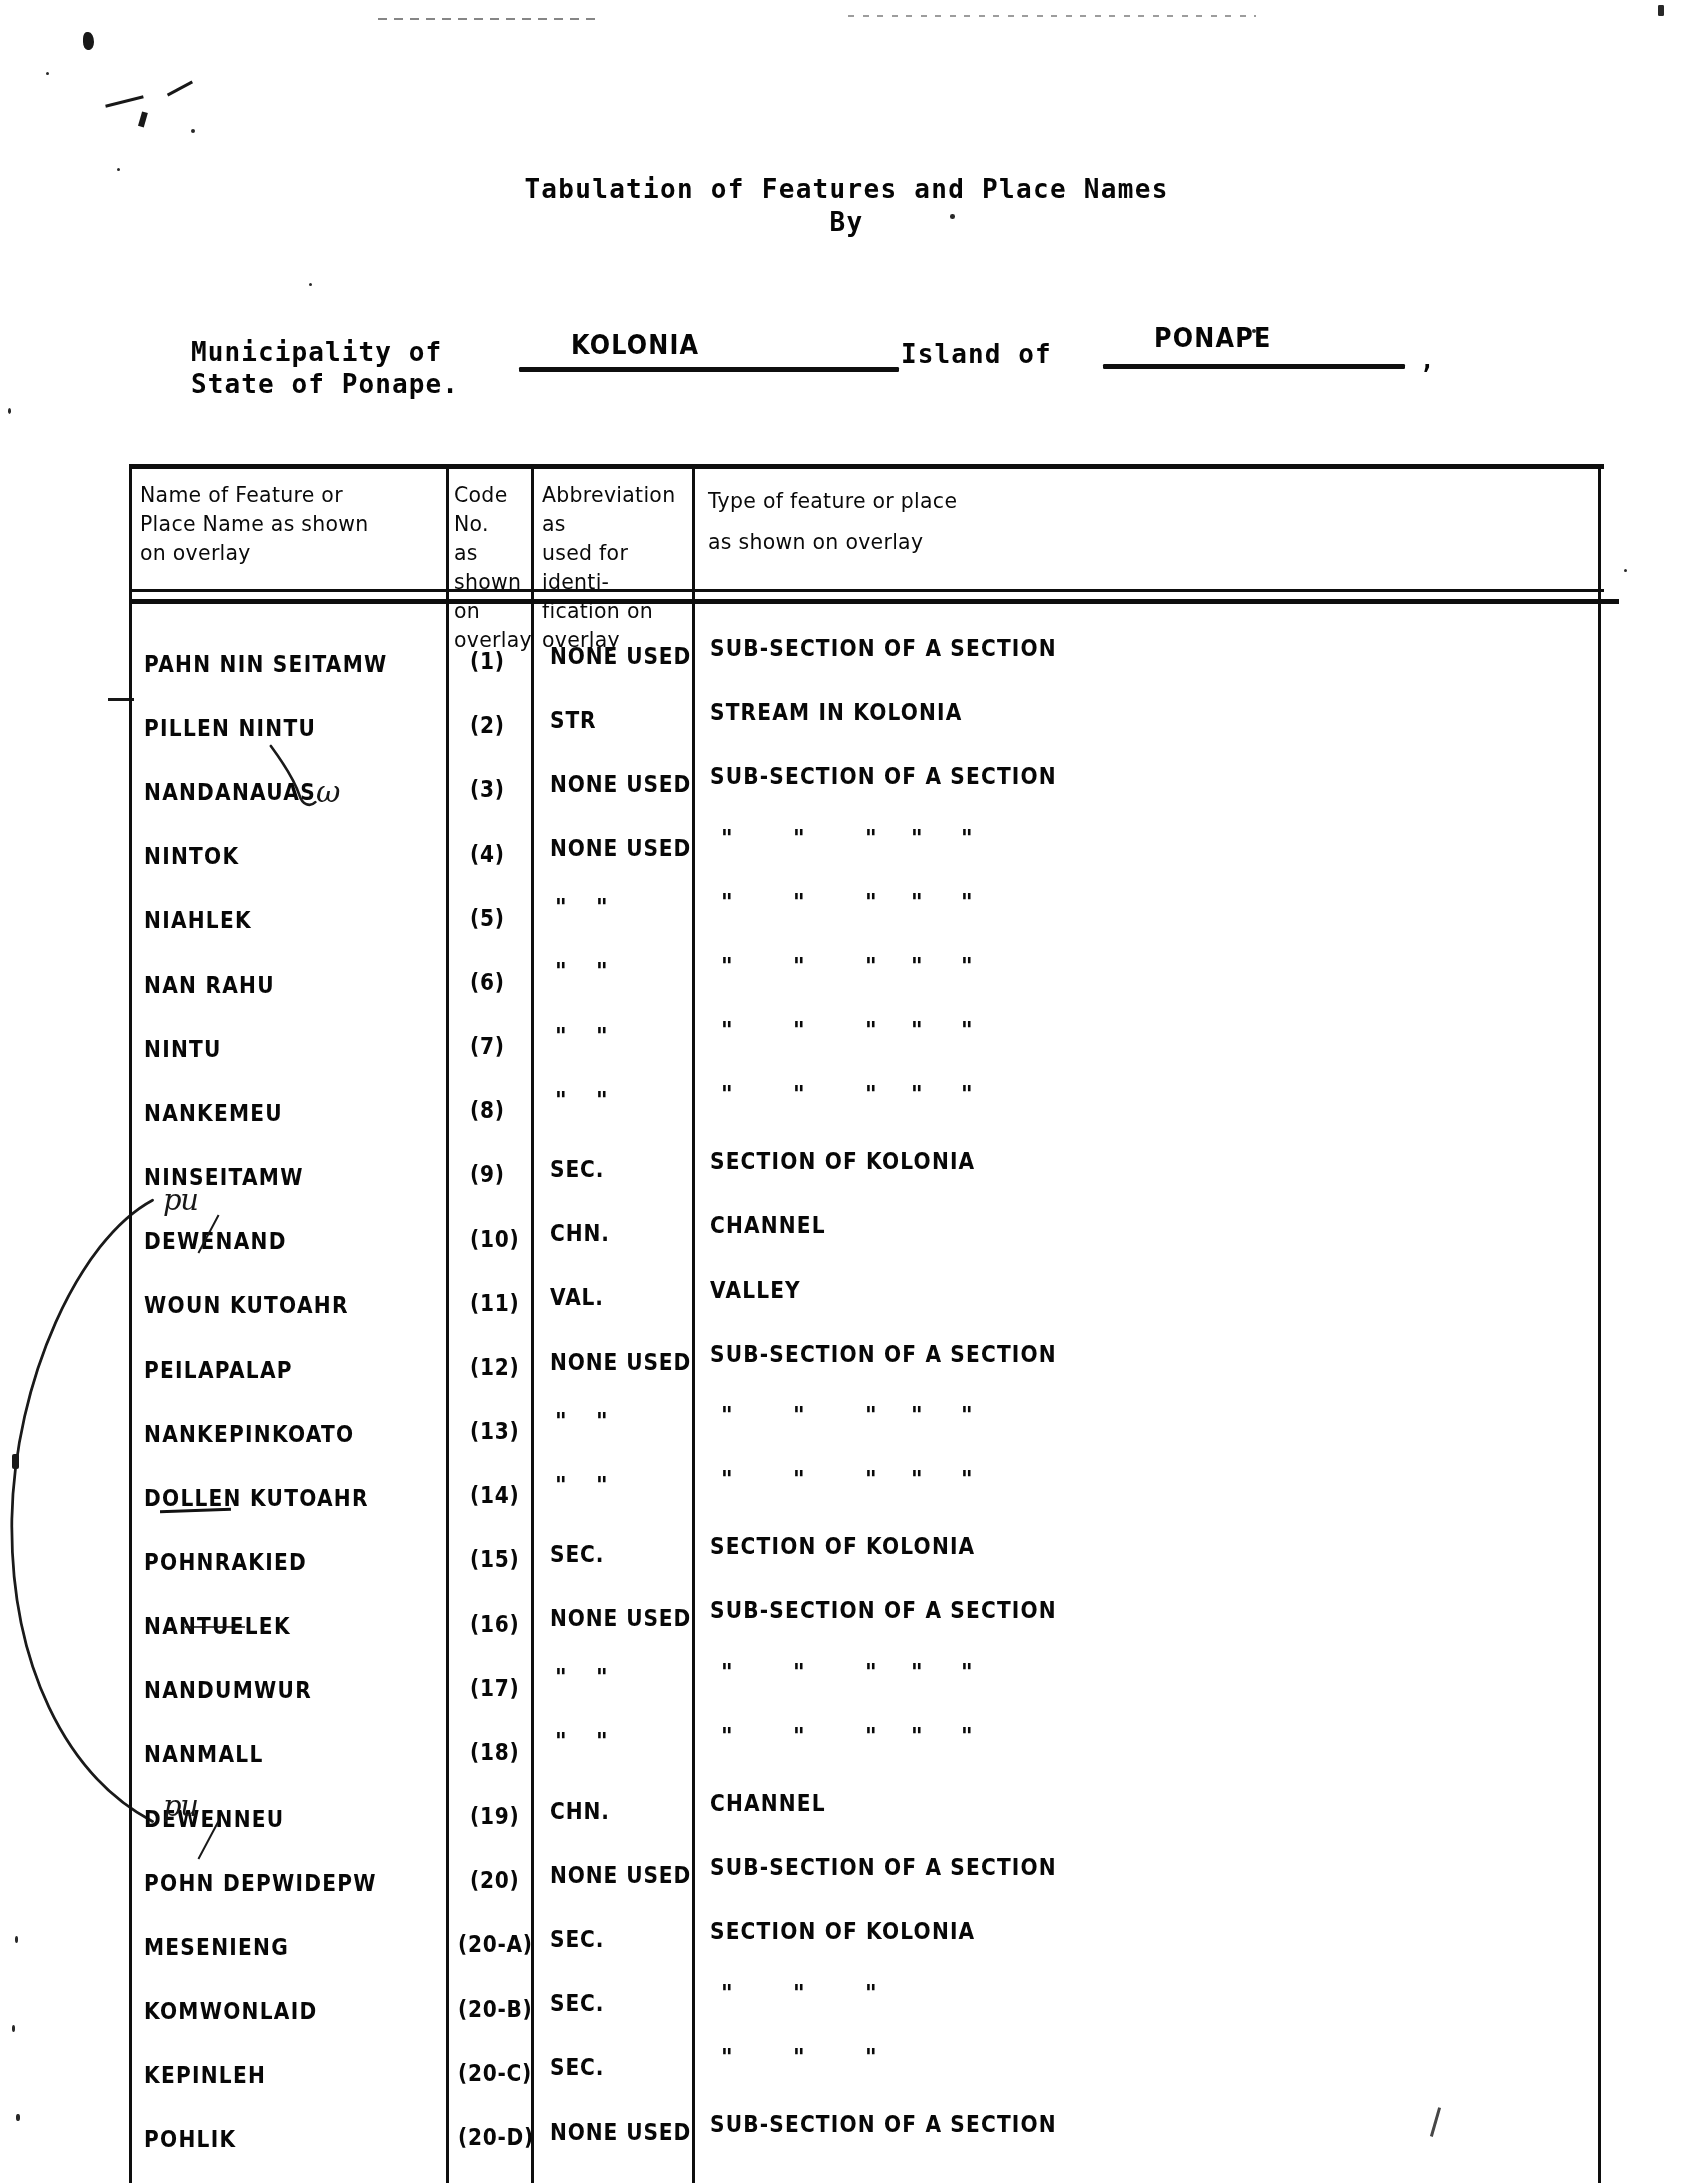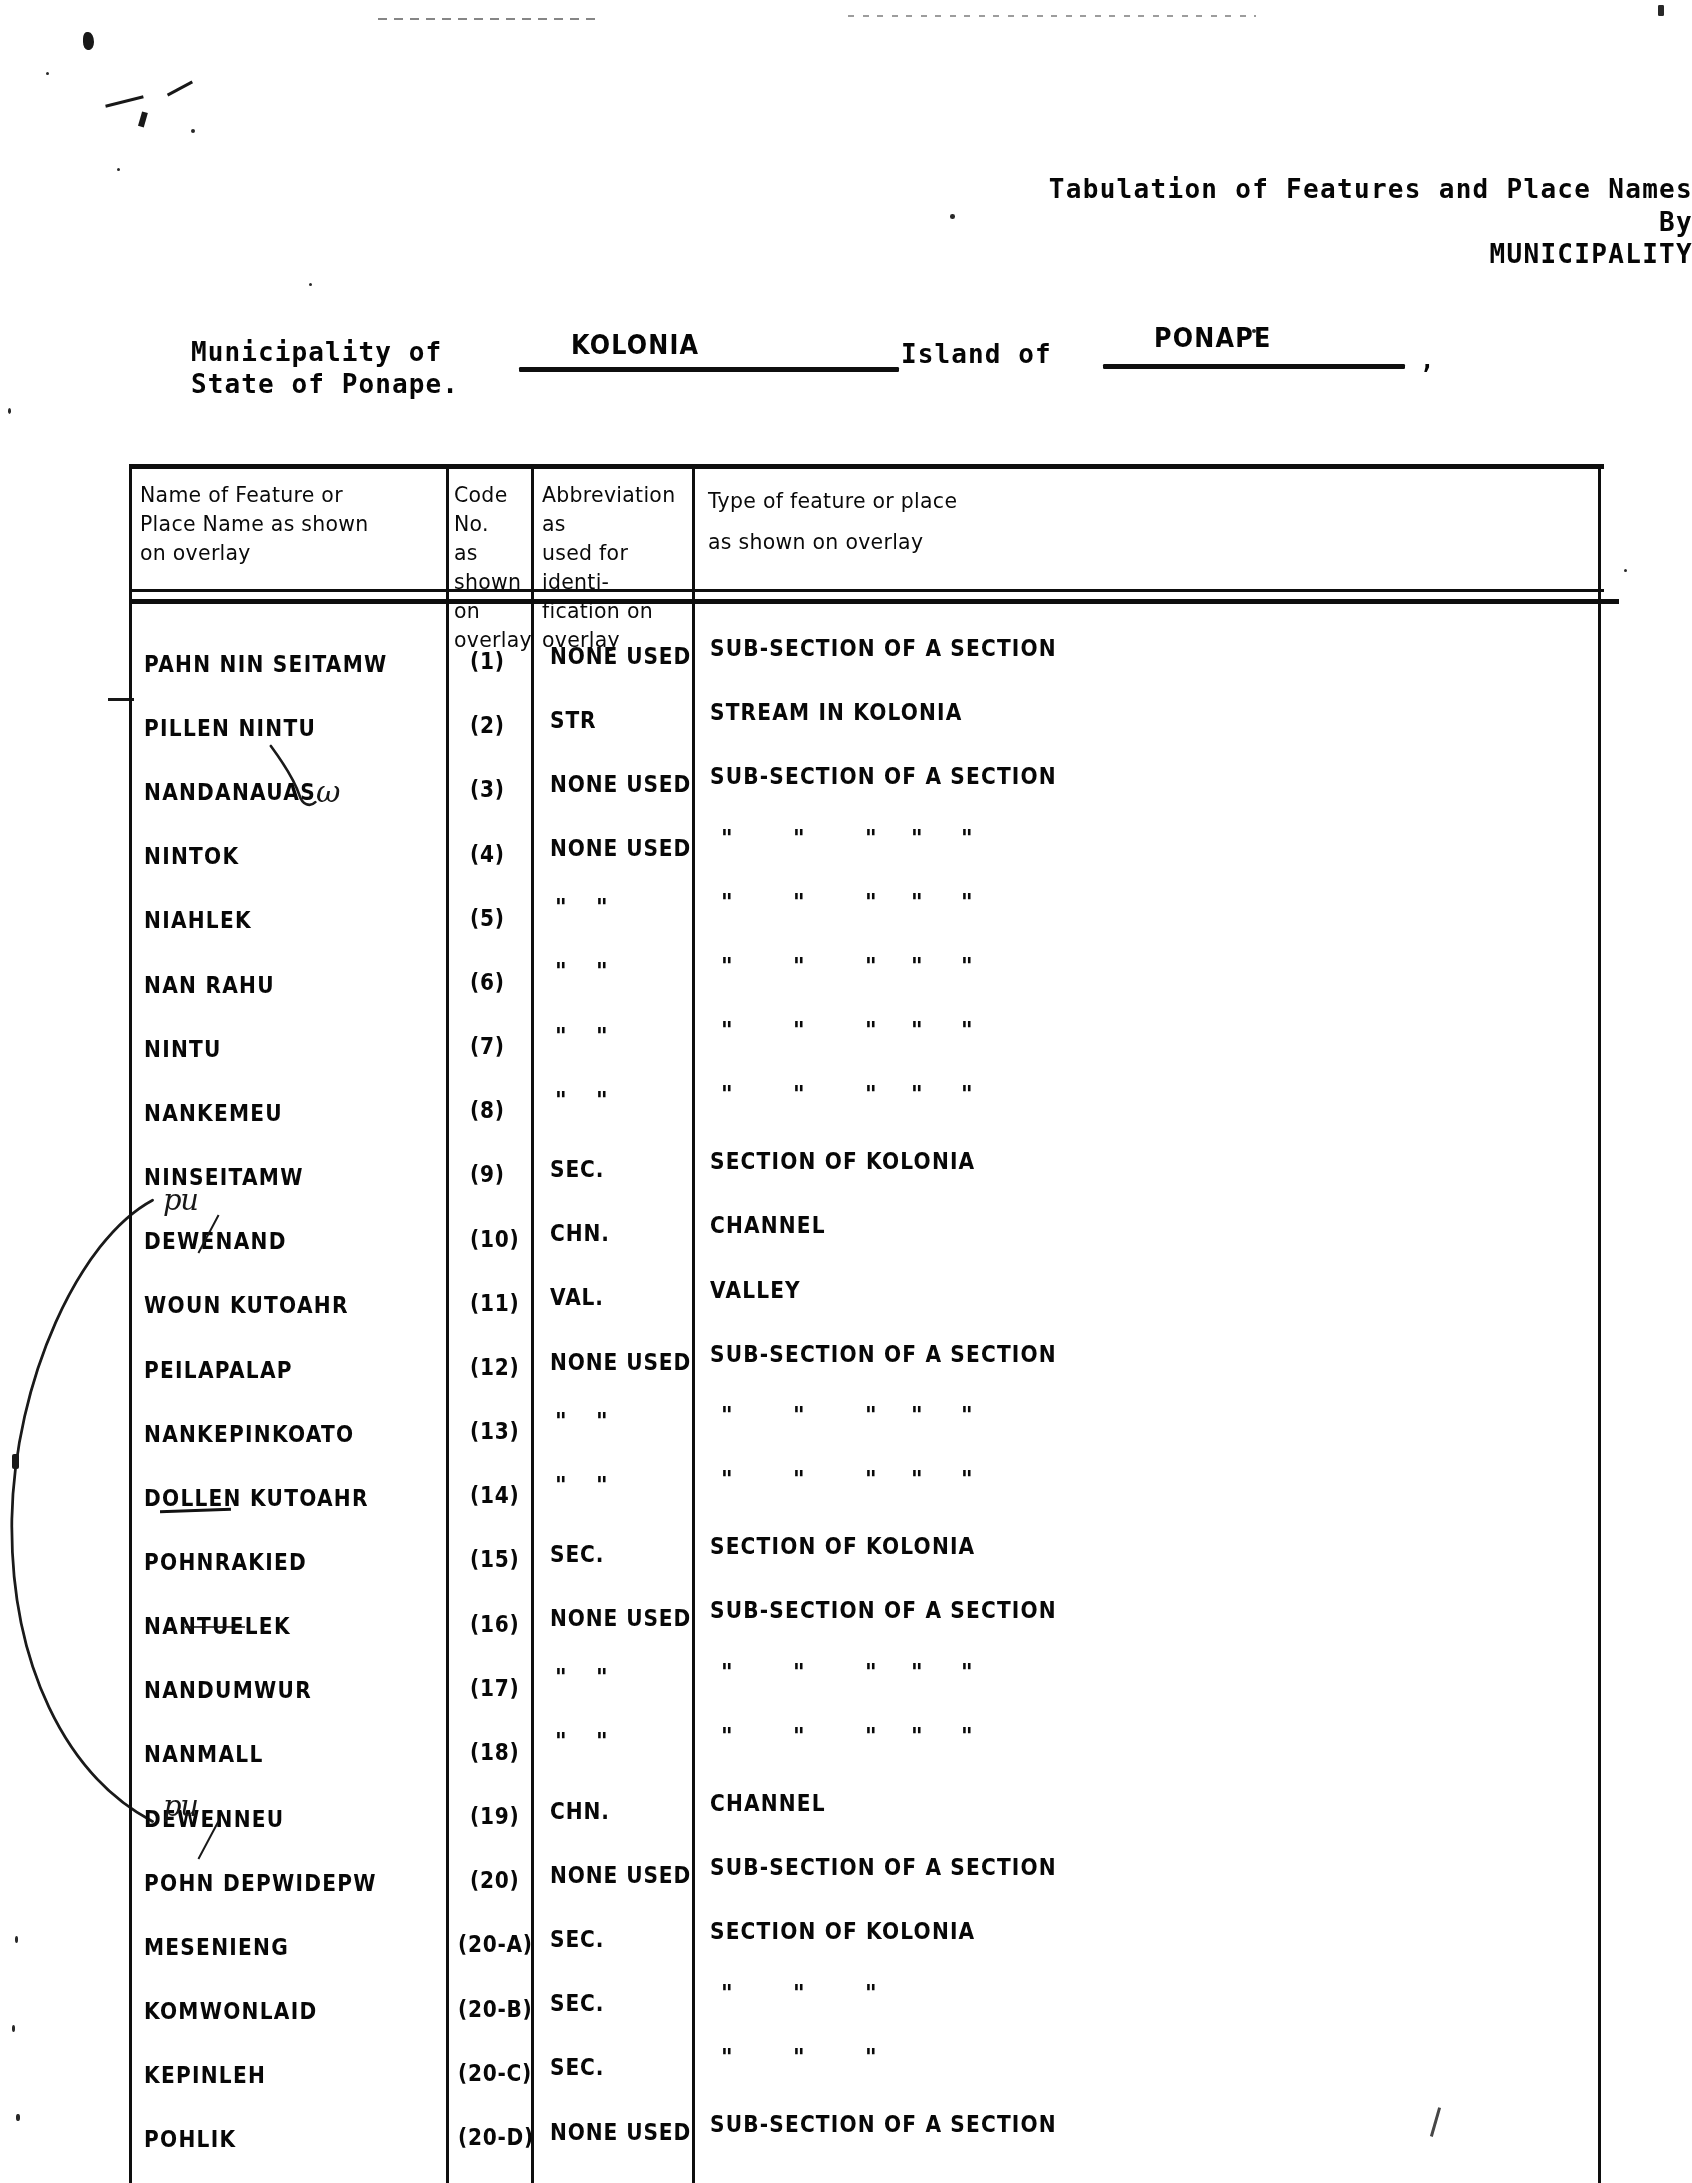--- a/index.html
+++ b/index.html
@@ -26,21 +26,21 @@
     white-space: pre;
     color: #080808;
     letter-spacing: 0.7px;
   }
 
   
   .title-line {
     font-size: 26px;
     letter-spacing: 1.3px;
     font-weight: 600;
-    text-align: right;
+    text-align: center;
     width: 100%;
     left: 0;
   }
 
   
   .form-label {
     font-size: 26px;
     letter-spacing: 1.1px;
     font-weight: 600;
   }
@@ -155,21 +155,20 @@
   <div class="speck" style="left:191px;top:129px;width:4px;height:4px;"></div>
   <div class="speck" style="left:46px;top:72px;width:3.3px;height:3.3px;"></div>
   <div class="speck" style="left:117px;top:168px;width:3.3px;height:3.3px;"></div>
   <div class="speck" style="left:309px;top:283px;width:3.3px;height:3.3px;"></div>
   <div class="speck" style="left:1252px;top:329px;width:4px;height:4px;"></div>
   <div class="speck" style="left:8px;top:408px;width:3.3px;height:6px;"></div>
   <div class="speck" style="left:1624px;top:569px;width:3.3px;height:3.3px;"></div>
 
   <div class="tw title-line" style="top:174px;">Tabulation of Features and Place Names</div>
   <div class="tw title-line" style="top:207px;">By</div>
-  <div class="tw title-line" style="top:239px;">MUNICIPALITY</div>
   <div class="speck" style="left:950px;top:214px;width:4.6px;height:4.6px;"></div>
 
   <div class="tw form-label" style="left:191px;top:337px;">Municipality of</div>
   <div class="tw form-label" style="left:191px;top:369px;text-align:center;">State of Ponape.</div>
 
   <div class="tw form-value" style="left:571px;top:330px;">KOLONIA</div>
   <div class="rule" style="left:519px;top:367px;width:380px;"></div>
 
   <div class="tw form-label" style="left:901px;top:339px;">Island of</div>
 

